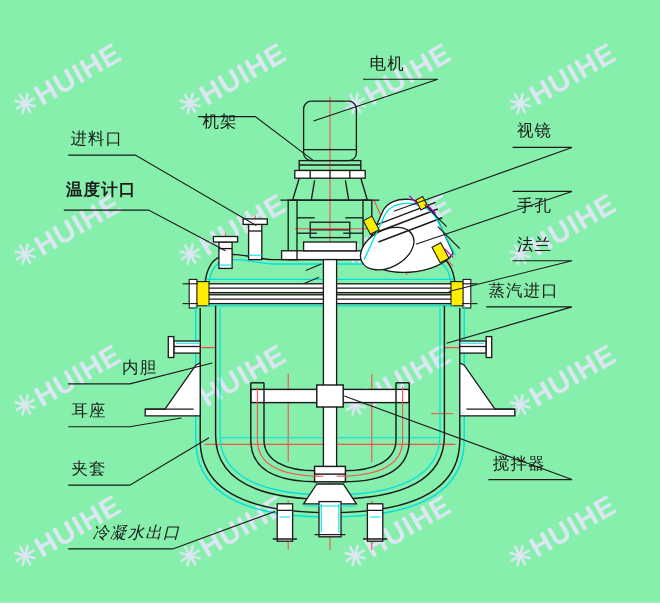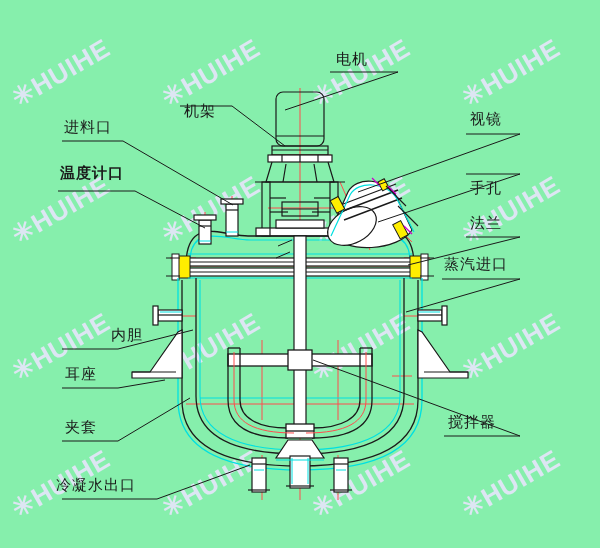--- a/index.html
+++ b/index.html
@@ -299,16 +299,16 @@
   <div class="lbl" style="left:184px;top:104px;">机架</div>
   <div class="lbl" style="left:64px;top:120px;">进料口</div>
   <div class="lbl" style="left:60px;top:166px;font-weight:bold;">温度计口</div>
   <div class="lbl" style="left:470px;top:113px;font-family:Liberation Mono, monospace;">视镜</div>
   <div class="lbl" style="left:470px;top:153px;margin-top:28px;">手孔</div>
   <div class="lbl" style="left:470px;top:216px;">法兰</div>
   <div class="lbl" style="left:444px;top:258px;font-family:Liberation Mono, monospace;">蒸汽进口</div>
   <div class="lbl" style="left:65px;top:328px;margin-left:46px;">内胆</div>
   <div class="lbl" style="left:65px;top:367px;">耳座</div>
   <div class="lbl" style="left:65px;top:420px;">夹套</div>
-  <div class="lbl" style="left:56px;top:478px;">冷凝水出口</div>
+  <div class="lbl" style="left:84px;top:478px;font-style:italic;">冷凝水出口</div>
   <div class="lbl" style="left:448px;top:415px;text-align:center;">搅拌器</div>
 
 </div>
 
 </body></html>

